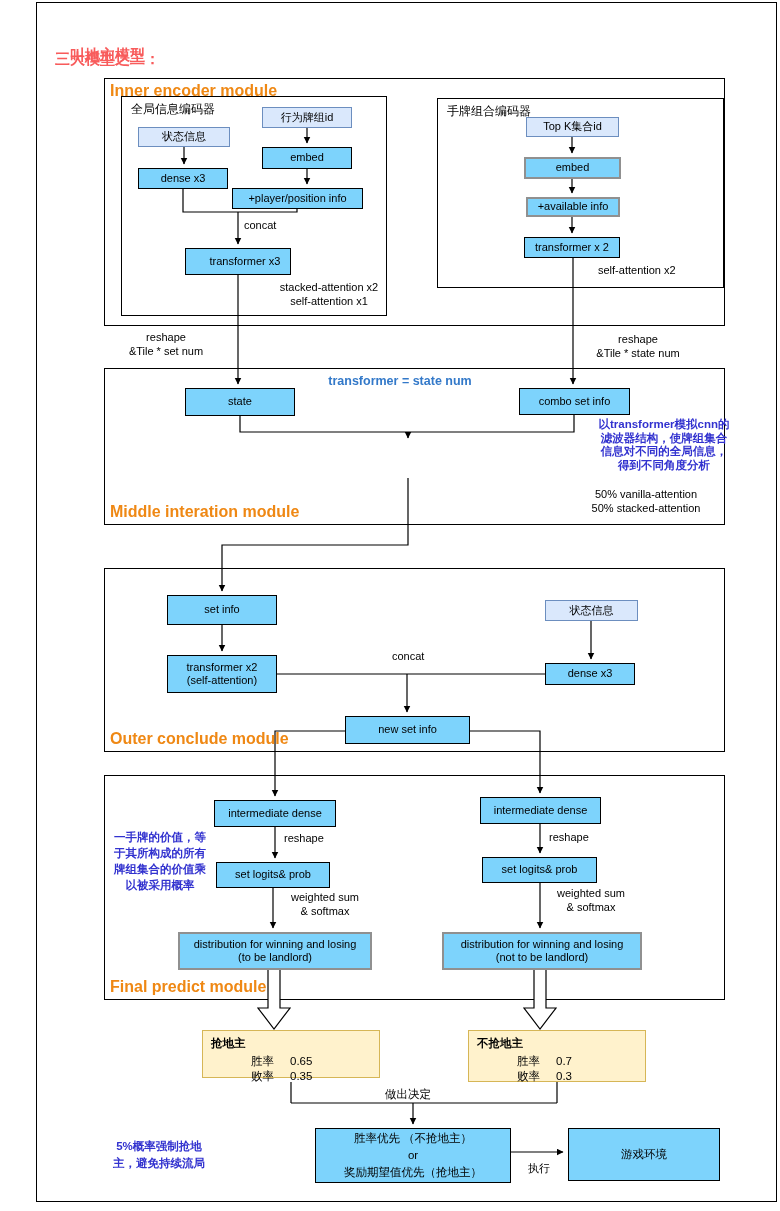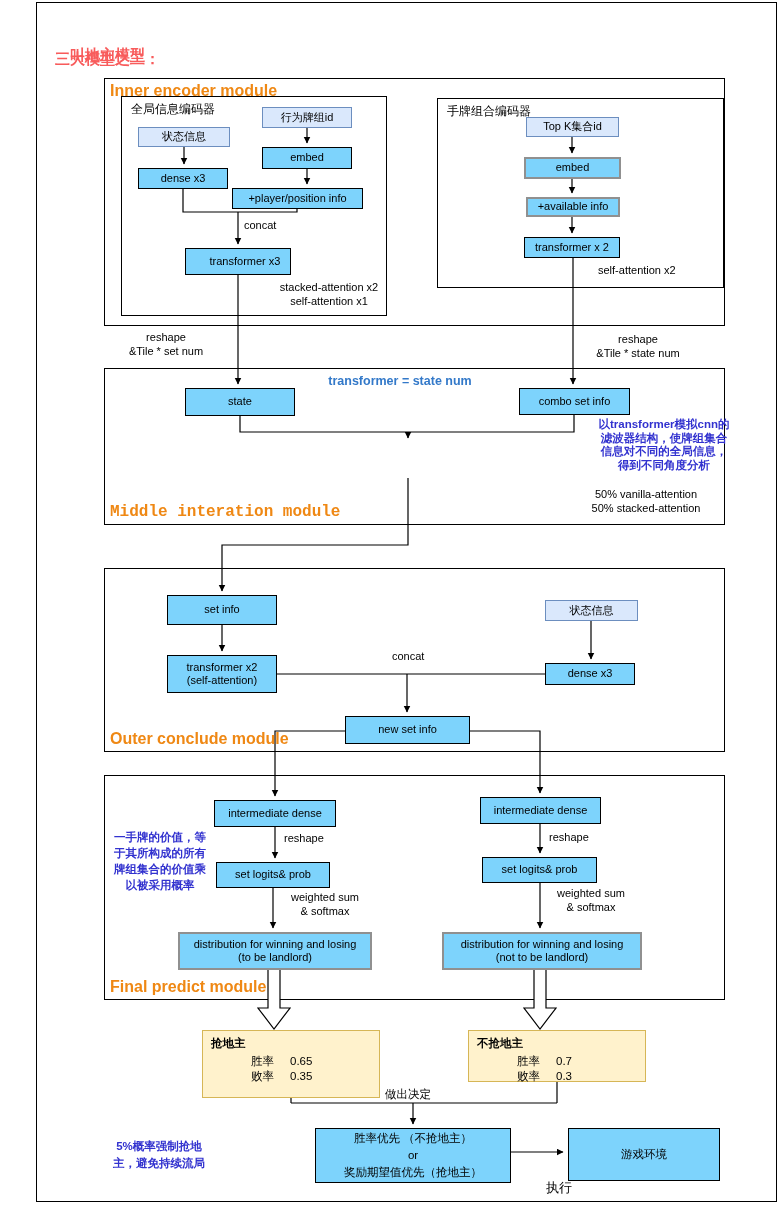--- a/index.html
+++ b/index.html
@@ -68,21 +68,21 @@
   <div class="lbl center" style="left:110px;top:331px;width:112px;">
     <span>reshape</span><br>
     <span>&amp;Tile * set num</span>
   </div>
   <div class="lbl center" style="left:582px;top:333px;width:112px;">
     <span>reshape</span><br>
     <span>&amp;Tile * state num</span>
   </div>
 
   <div class="module" style="left:104px;top:368px;width:621px;height:157px;"></div>
-  <div class="module-label" style="left:110px;top:503px;font-family:Liberation Mono, monospace;">Middle interation module</div>
+  <div class="module-label" style="left:110px;top:503px;">Middle interation module</div>
   <div class="headline" style="left:300px;top:374px;width:200px;">transformer =  state num</div>
 
   <div class="box" style="left:185px;top:388px;width:110px;height:28px;">state</div>
   <div class="box" style="left:519px;top:388px;width:111px;height:27px;">combo set info</div>
 
   <div class="note-blue" style="left:566px;top:418px;width:196px;">
     <span>以transformer模拟cnn的</span><br>
     <span>滤波器结构，使牌组集合</span><br>
     <span>信息对不同的全局信息，</span><br>
     <span>得到不同角度分析</span>
@@ -127,21 +127,21 @@
   <div class="box" style="left:480px;top:797px;width:121px;height:27px;">intermediate dense</div>
   <div class="lbl" style="left:549px;top:831px;">reshape</div>
   <div class="box" style="left:482px;top:857px;width:115px;height:26px;">set logits&amp; prob</div>
   <div class="lbl center" style="left:536px;top:887px;width:110px;">
     <span>weighted sum</span><br><span>&amp; softmax</span>
   </div>
   <div class="box gray" style="left:442px;top:932px;width:200px;height:38px;">
     <span><span>distribution for winning and losing</span><br><span>(not to be landlord)</span></span>
   </div>
 
-  <div class="card" style="left:202px;top:1030px;width:178px;height:68px;">
+  <div class="card" style="left:202px;top:1030px;width:178px;height:48px;">
     <div class="card-title">抢地主</div>
     <div class="card-row">
         <span>胜率</span>
         <span>0.65</span>
       </div>
     <div class="card-row">
         <span>败率</span>
         <span>0.35</span>
       </div>
   </div>
@@ -160,21 +160,21 @@
   <div class="lbl" style="left:385px;top:1087px;font-size:11.5px;">做出决定</div>
 
   <div class="note-blue" style="left:84px;top:1138px;width:150px;line-height:1.45;">
     <span>5%概率强制抢地</span><br>
     <span>主，避免持续流局</span>
   </div>
 
   <div class="box" style="left:315px;top:1128px;width:196px;height:55px;font-size:11.5px;line-height:1.45;">
     <span><span>胜率优先 （不抢地主）</span><br><span>or</span><br><span>奖励期望值优先（抢地主）</span></span>
   </div>
-  <div class="lbl" style="left:546px;top:1161px;font-size:13px;margin-top:18px;">执行</div>
+  <div class="lbl" style="left:528px;top:1161px;font-size:11px;">执行</div>
   <div class="box" style="left:568px;top:1128px;width:152px;height:53px;font-size:11.5px;">游戏环境</div>
 
   <svg class="wires" width="780" height="1211" viewBox="0 0 780 1211">
     <defs>
       <marker id="arr" markerWidth="8" markerHeight="8" refX="6.5" refY="3.5" orient="auto" markerUnits="userSpaceOnUse">
         <path d="M0,0 L7,3.5 L0,7 Z" fill="#000"></path>
       </marker>
     </defs>
     <g stroke="#000" stroke-width="1.2" fill="none">
 

